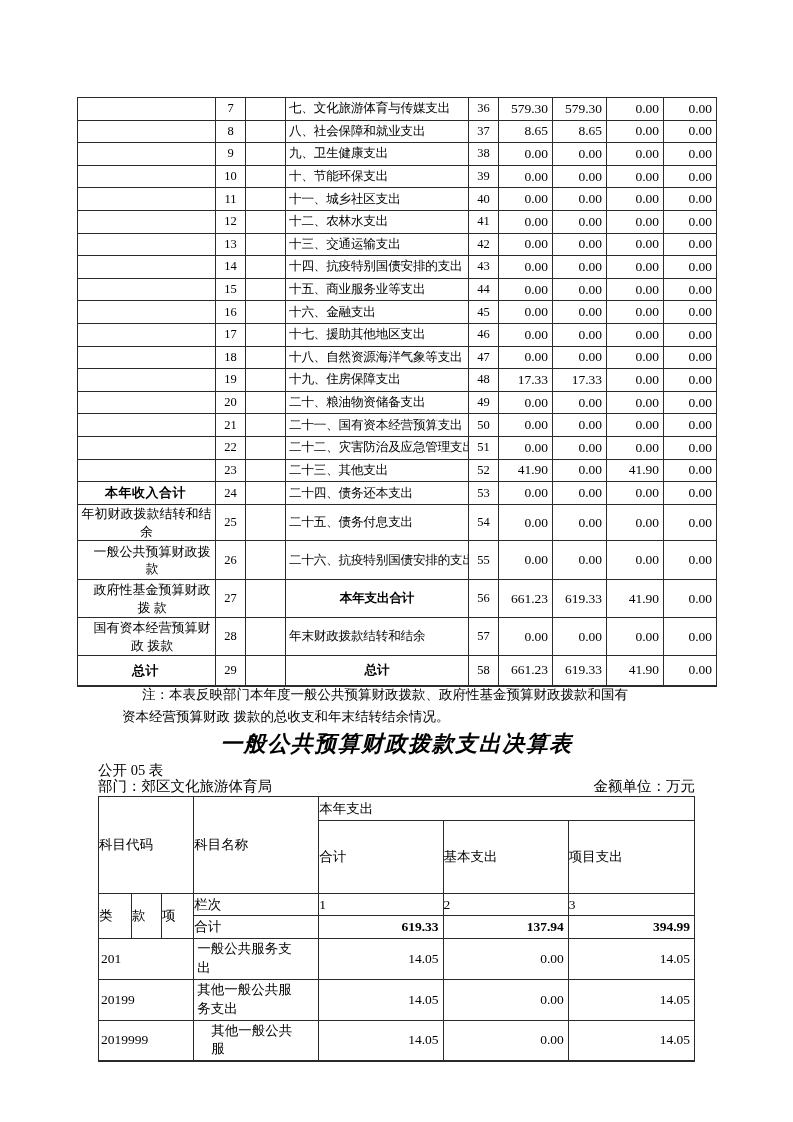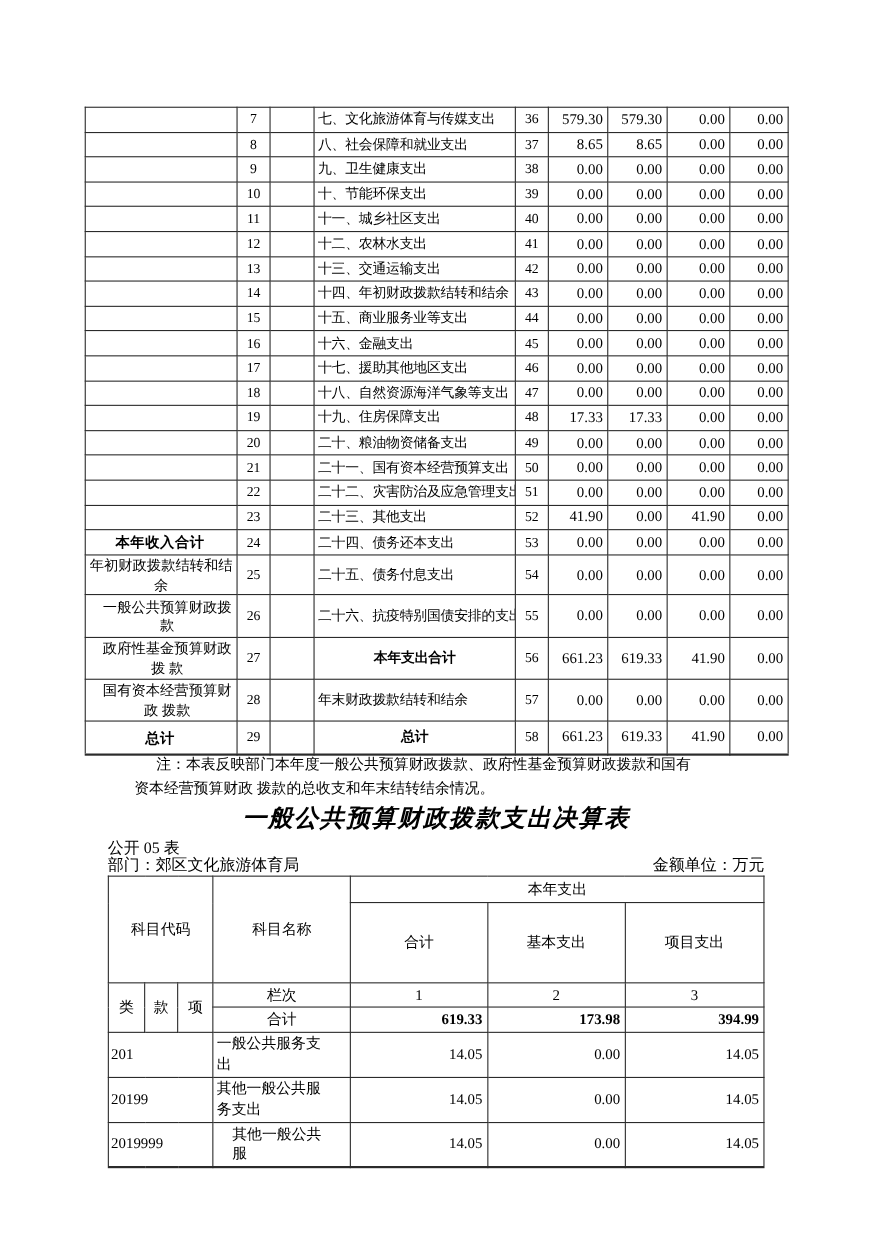--- a/index.html
+++ b/index.html
@@ -27,21 +27,21 @@
   
   .title2{position:absolute;left:98px;top:729px;width:597px;text-align:center;
           font-size:22px;font-weight:bold;letter-spacing:1.5px;font-style:italic;}
   .pubcode{position:absolute;left:98px;top:761px;width:597px;text-align:left;font-size:14.5px;}
   .deptline{position:absolute;left:98px;top:777px;width:597px;display:flex;
             justify-content:space-between;font-size:14.5px;}
 
   
   .t2{position:absolute;left:98px;top:796px;width:597px;border:1px solid #2b2b2b;border-bottom:2px solid #2b2b2b;}
   .t2 td{border:1px solid #2b2b2b;vertical-align:middle;font-size:13.5px;padding:0;overflow:hidden;}
-  .t2 .hc{text-align:center;}
+  .t2 .hc{}
   .t2 tr.h1{height:24px;} .t2 tr.h2{height:73px;} .t2 tr.h3{height:22px;} .t2 tr.h4{height:23px;}
   .t2 tr.dr{height:24px;padding-left:48px;}
   .t2 .code{text-align:left;padding-left:2px;}
   .t2 .name{text-align:left;padding:1px 14px 1px 3px;line-height:1.4;}
   .t2 .num{text-align:right;padding-right:4px;}
   .t2 tr.h4 .num{font-weight:bold;}
   .t2 tr.dr:last-of-type .name{padding-left:17px;}
 </style>
 </head>
 <body>
@@ -143,21 +143,21 @@
           <td class="num">0.00</td>
           <td class="num">0.00</td>
           <td class="num">0.00</td>
           <td class="num">0.00</td>
         </tr>
 
         <tr class="er">
           <td class="lblcol"></td>
           <td class="ncol">14</td>
           <td class="num"></td>
-          <td class="catcol">十四、年初财政拨款结转和结余</td>
+          <td class="catcol">十四、抗疫特别国债安排的支出</td>
           <td class="ncol">43</td>
           <td class="num">0.00</td>
           <td class="num">0.00</td>
           <td class="num">0.00</td>
           <td class="num">0.00</td>
         </tr>
 
         <tr class="er">
           <td class="lblcol"></td>
           <td class="ncol">15</td>
@@ -373,21 +373,21 @@
         <td class="hc" rowspan="2">款</td>
         <td class="hc" rowspan="2">项</td>
         <td class="hc">栏次</td>
         <td class="hc">1</td>
         <td class="hc">2</td>
         <td class="hc">3</td>
       </tr>
       <tr class="h4">
         <td class="hc">合计</td>
         <td class="num">619.33</td>
-        <td class="num">173.98</td>
+        <td class="num">137.94</td>
         <td class="num">394.99</td>
       </tr>
 
         <tr class="dr">
           <td class="code" colspan="3">201</td>
           <td class="name">一般公共服务支出</td>
           <td class="num">14.05</td>
           <td class="num">0.00</td>
           <td class="num">14.05</td>
         </tr>

